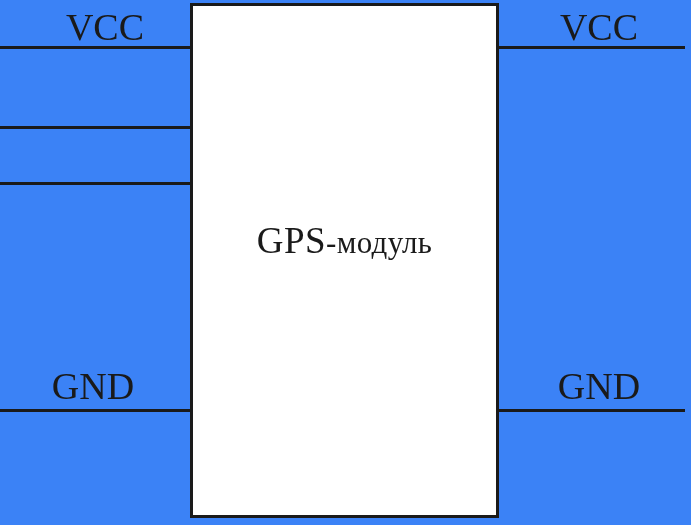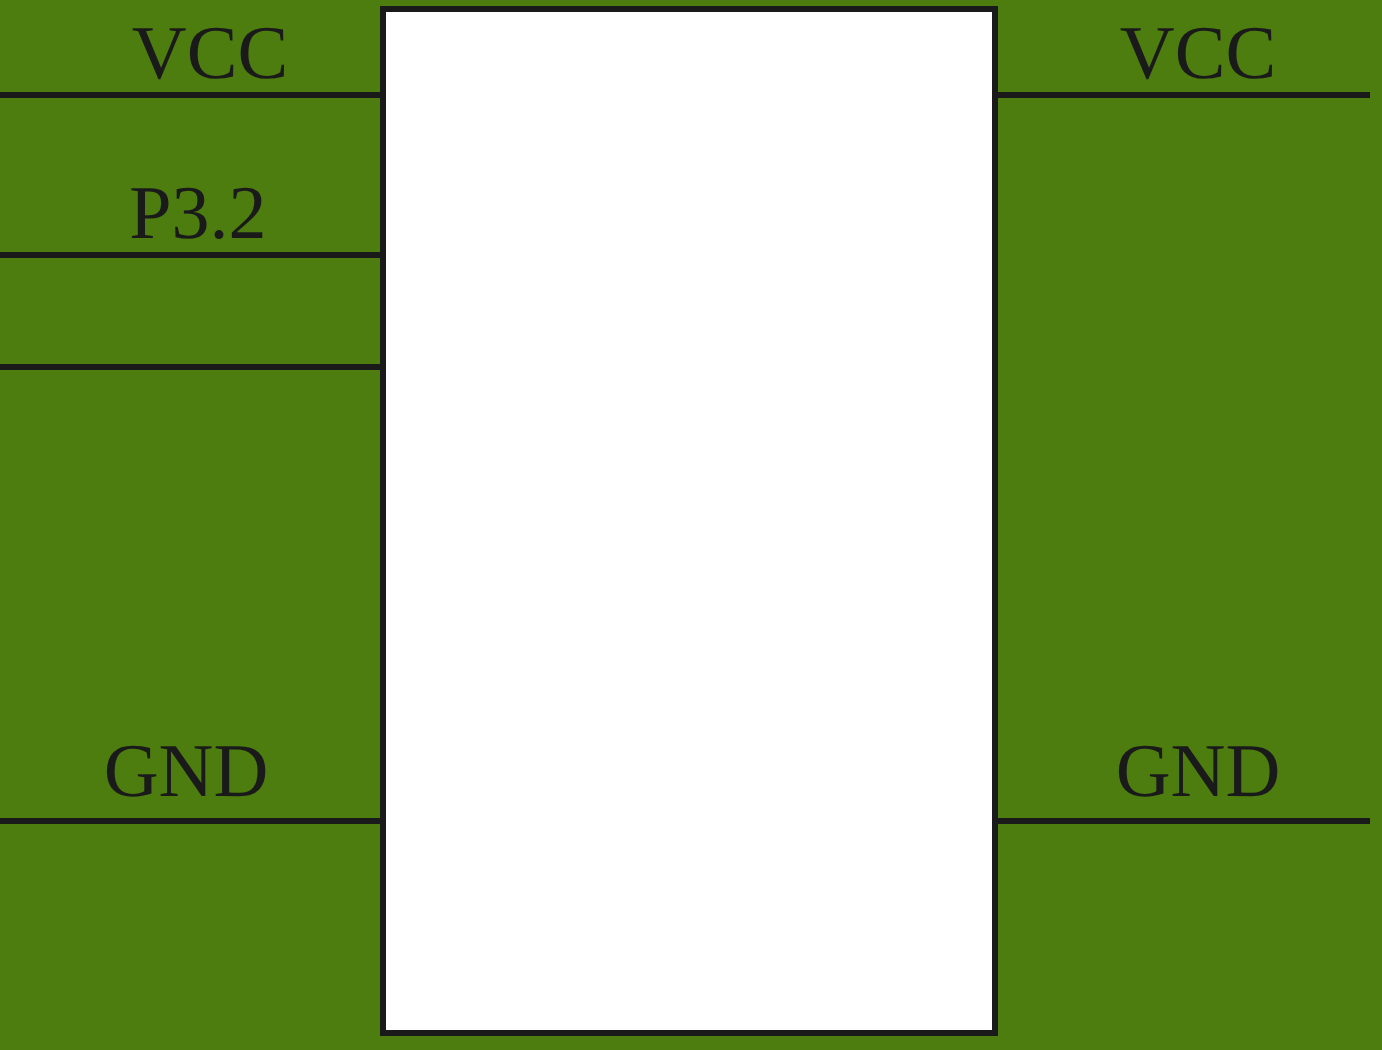--- a/index.html
+++ b/index.html
@@ -7,21 +7,21 @@
     padding: 0;
     background: #ffffff;
   }
   body {
     font-family: "Liberation Serif", "DejaVu Serif", serif;
   }
   #diagram-canvas {
     position: relative;
     width: 691px;
     height: 525px;
-    background: #4d7c0f;
+    background: #3b82f6;
     overflow: hidden;
   }
   
   .module-box {
     position: absolute;
     left: 190px;
     top: 3px;
     width: 309px;
     height: 515px;
     box-sizing: border-box;
@@ -77,25 +77,27 @@
   <div class="pin-line left" style="top:46px"></div>
   <div class="pin-line left" style="top:126px"></div>
   <div class="pin-line left" style="top:182px"></div>
   <div class="pin-line left" style="top:409px"></div>
 
   <div class="pin-line right" style="top:46px"></div>
   <div class="pin-line right" style="top:409px"></div>
 
   <div class="pin-label align-left" style="left:20px; top:8px; width:170px;">VCC</div>
 
-  <div class="pin-label align-left" style="left:20px; top:88px; width:158px;">P3.2</div>
 
 
   <div class="pin-label align-left" style="left:8px; top:367px; width:170px;">GND</div>
 
   <div class="pin-label align-right" style="left:515px; top:8px; width:168px;">VCC</div>
 
   <div class="pin-label align-right" style="left:515px; top:367px; width:168px;">GND</div>
 
   <div class="module-box"></div>
 
+  <div class="module-label">
+    <span class="label-main">GPS</span><span class="label-sub">-модуль</span>
+  </div>
 
 </div>
 
 </body></html>

